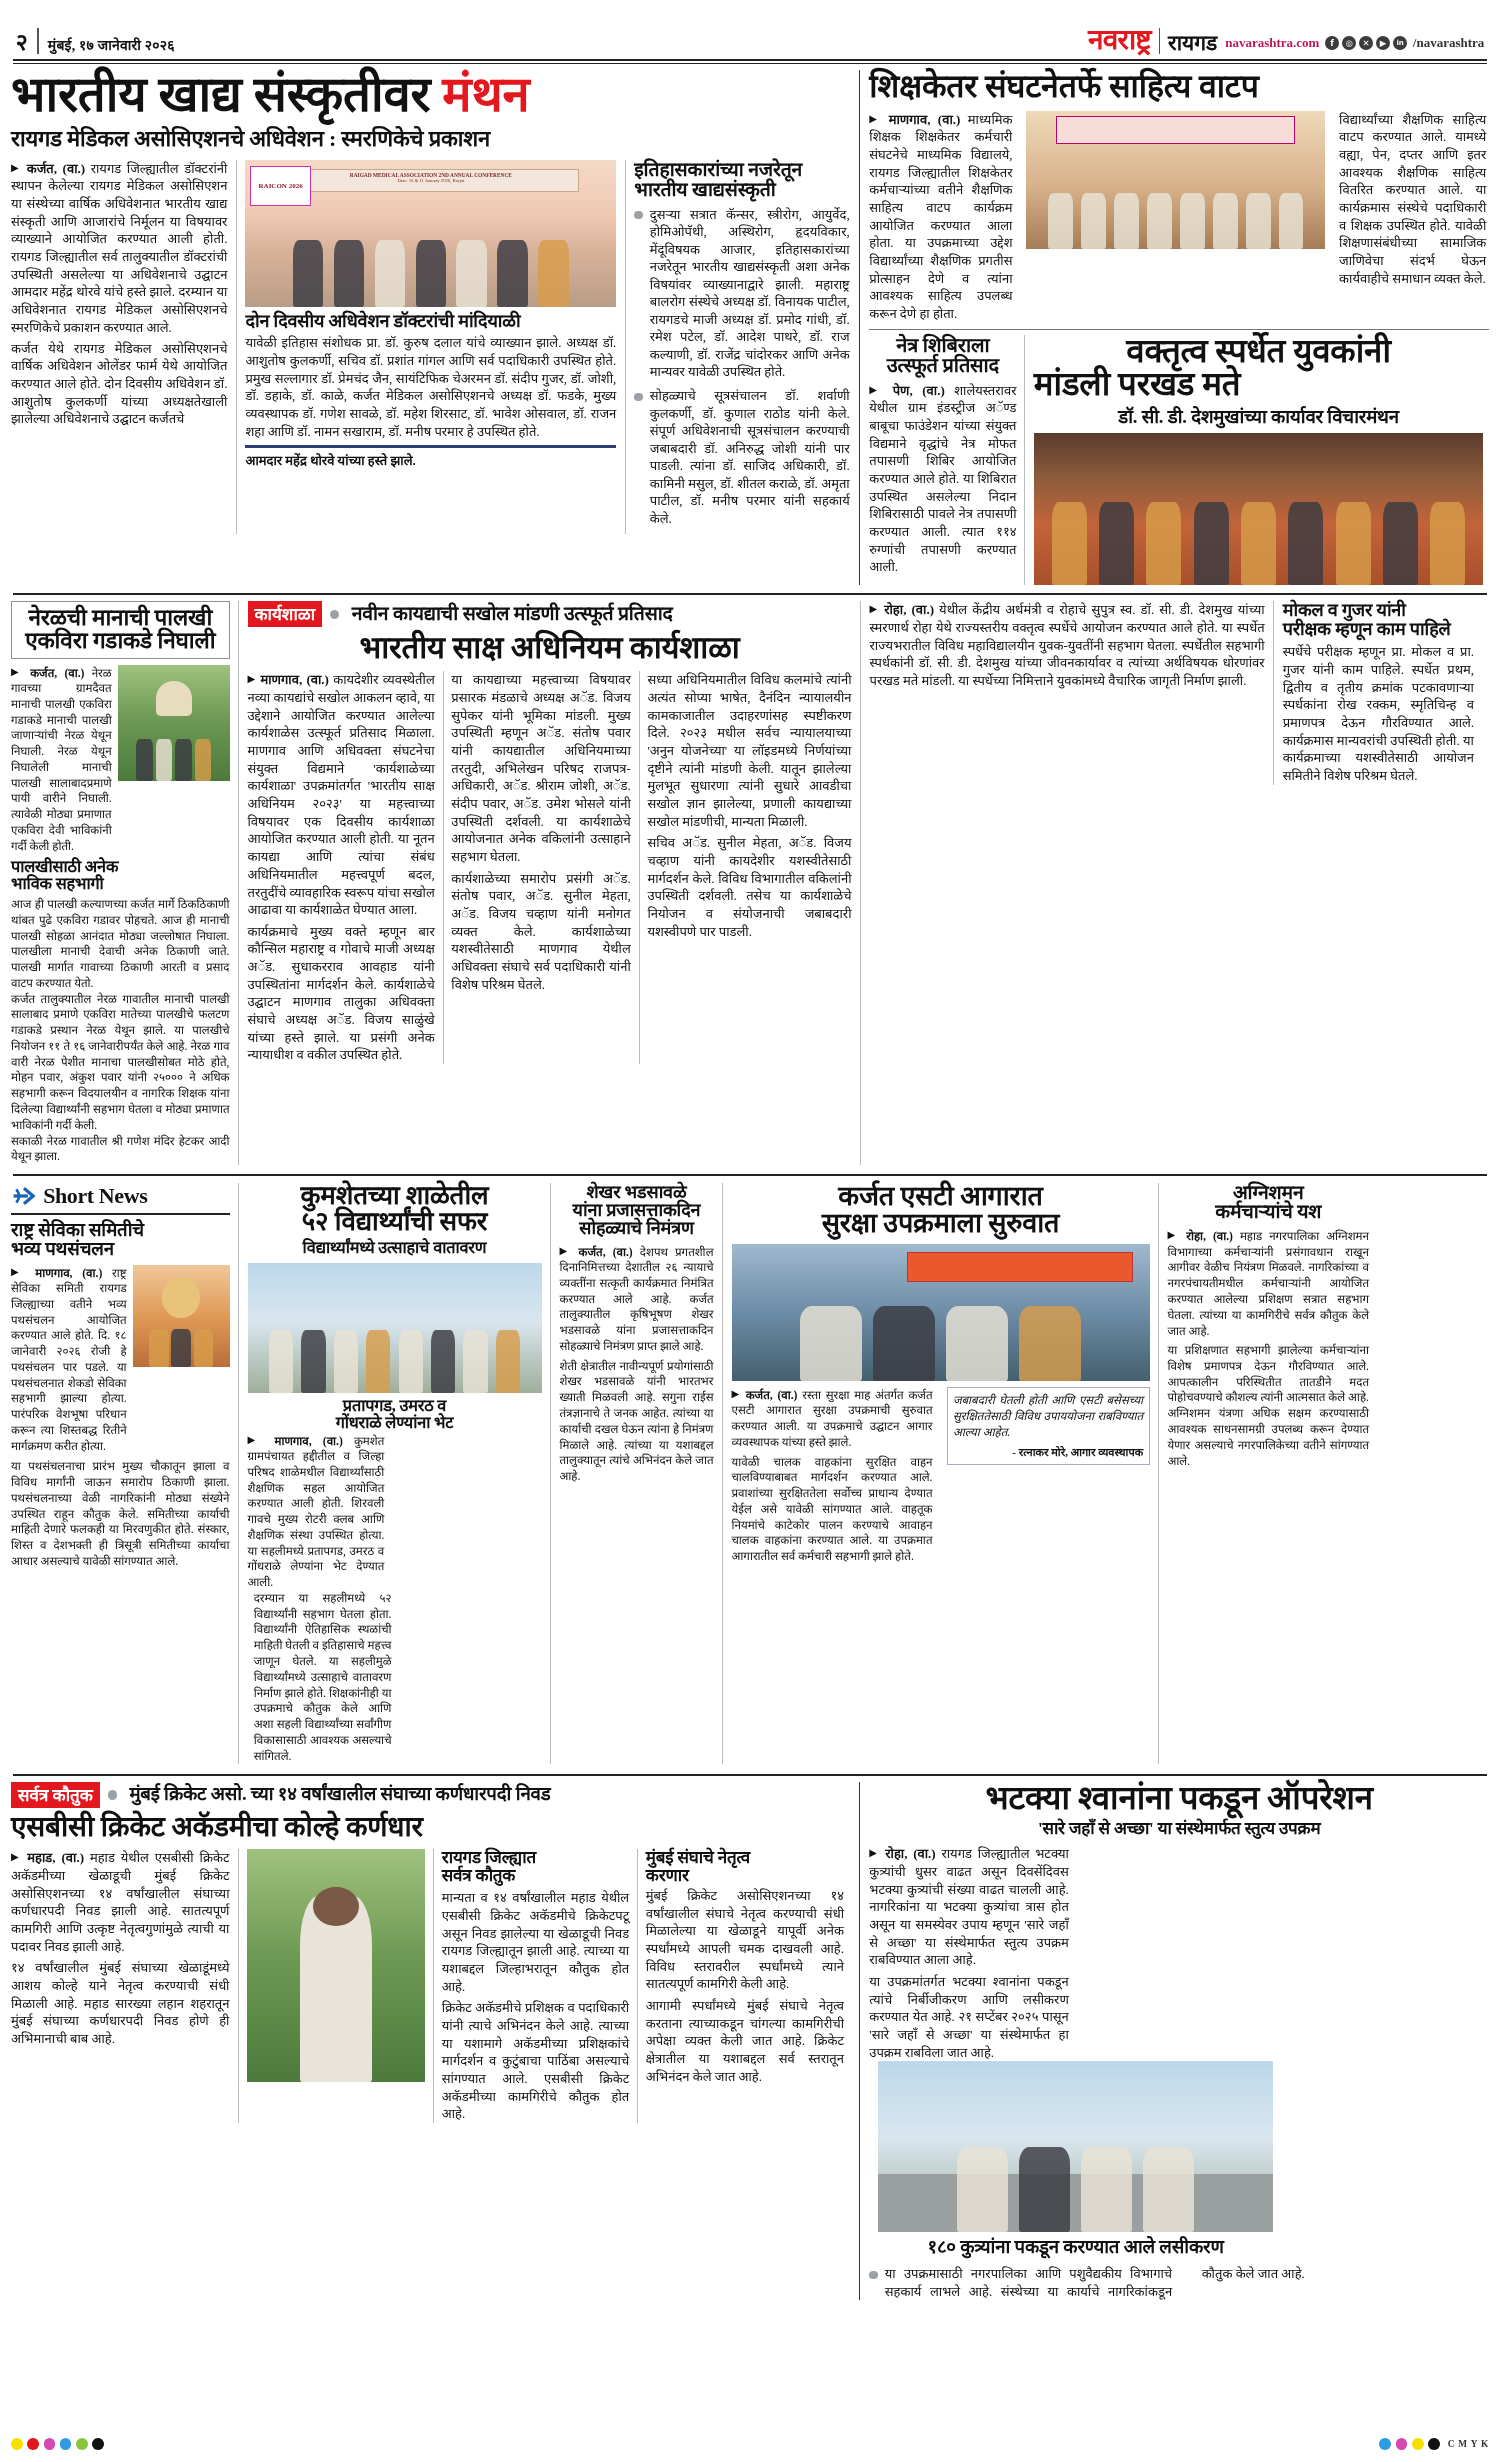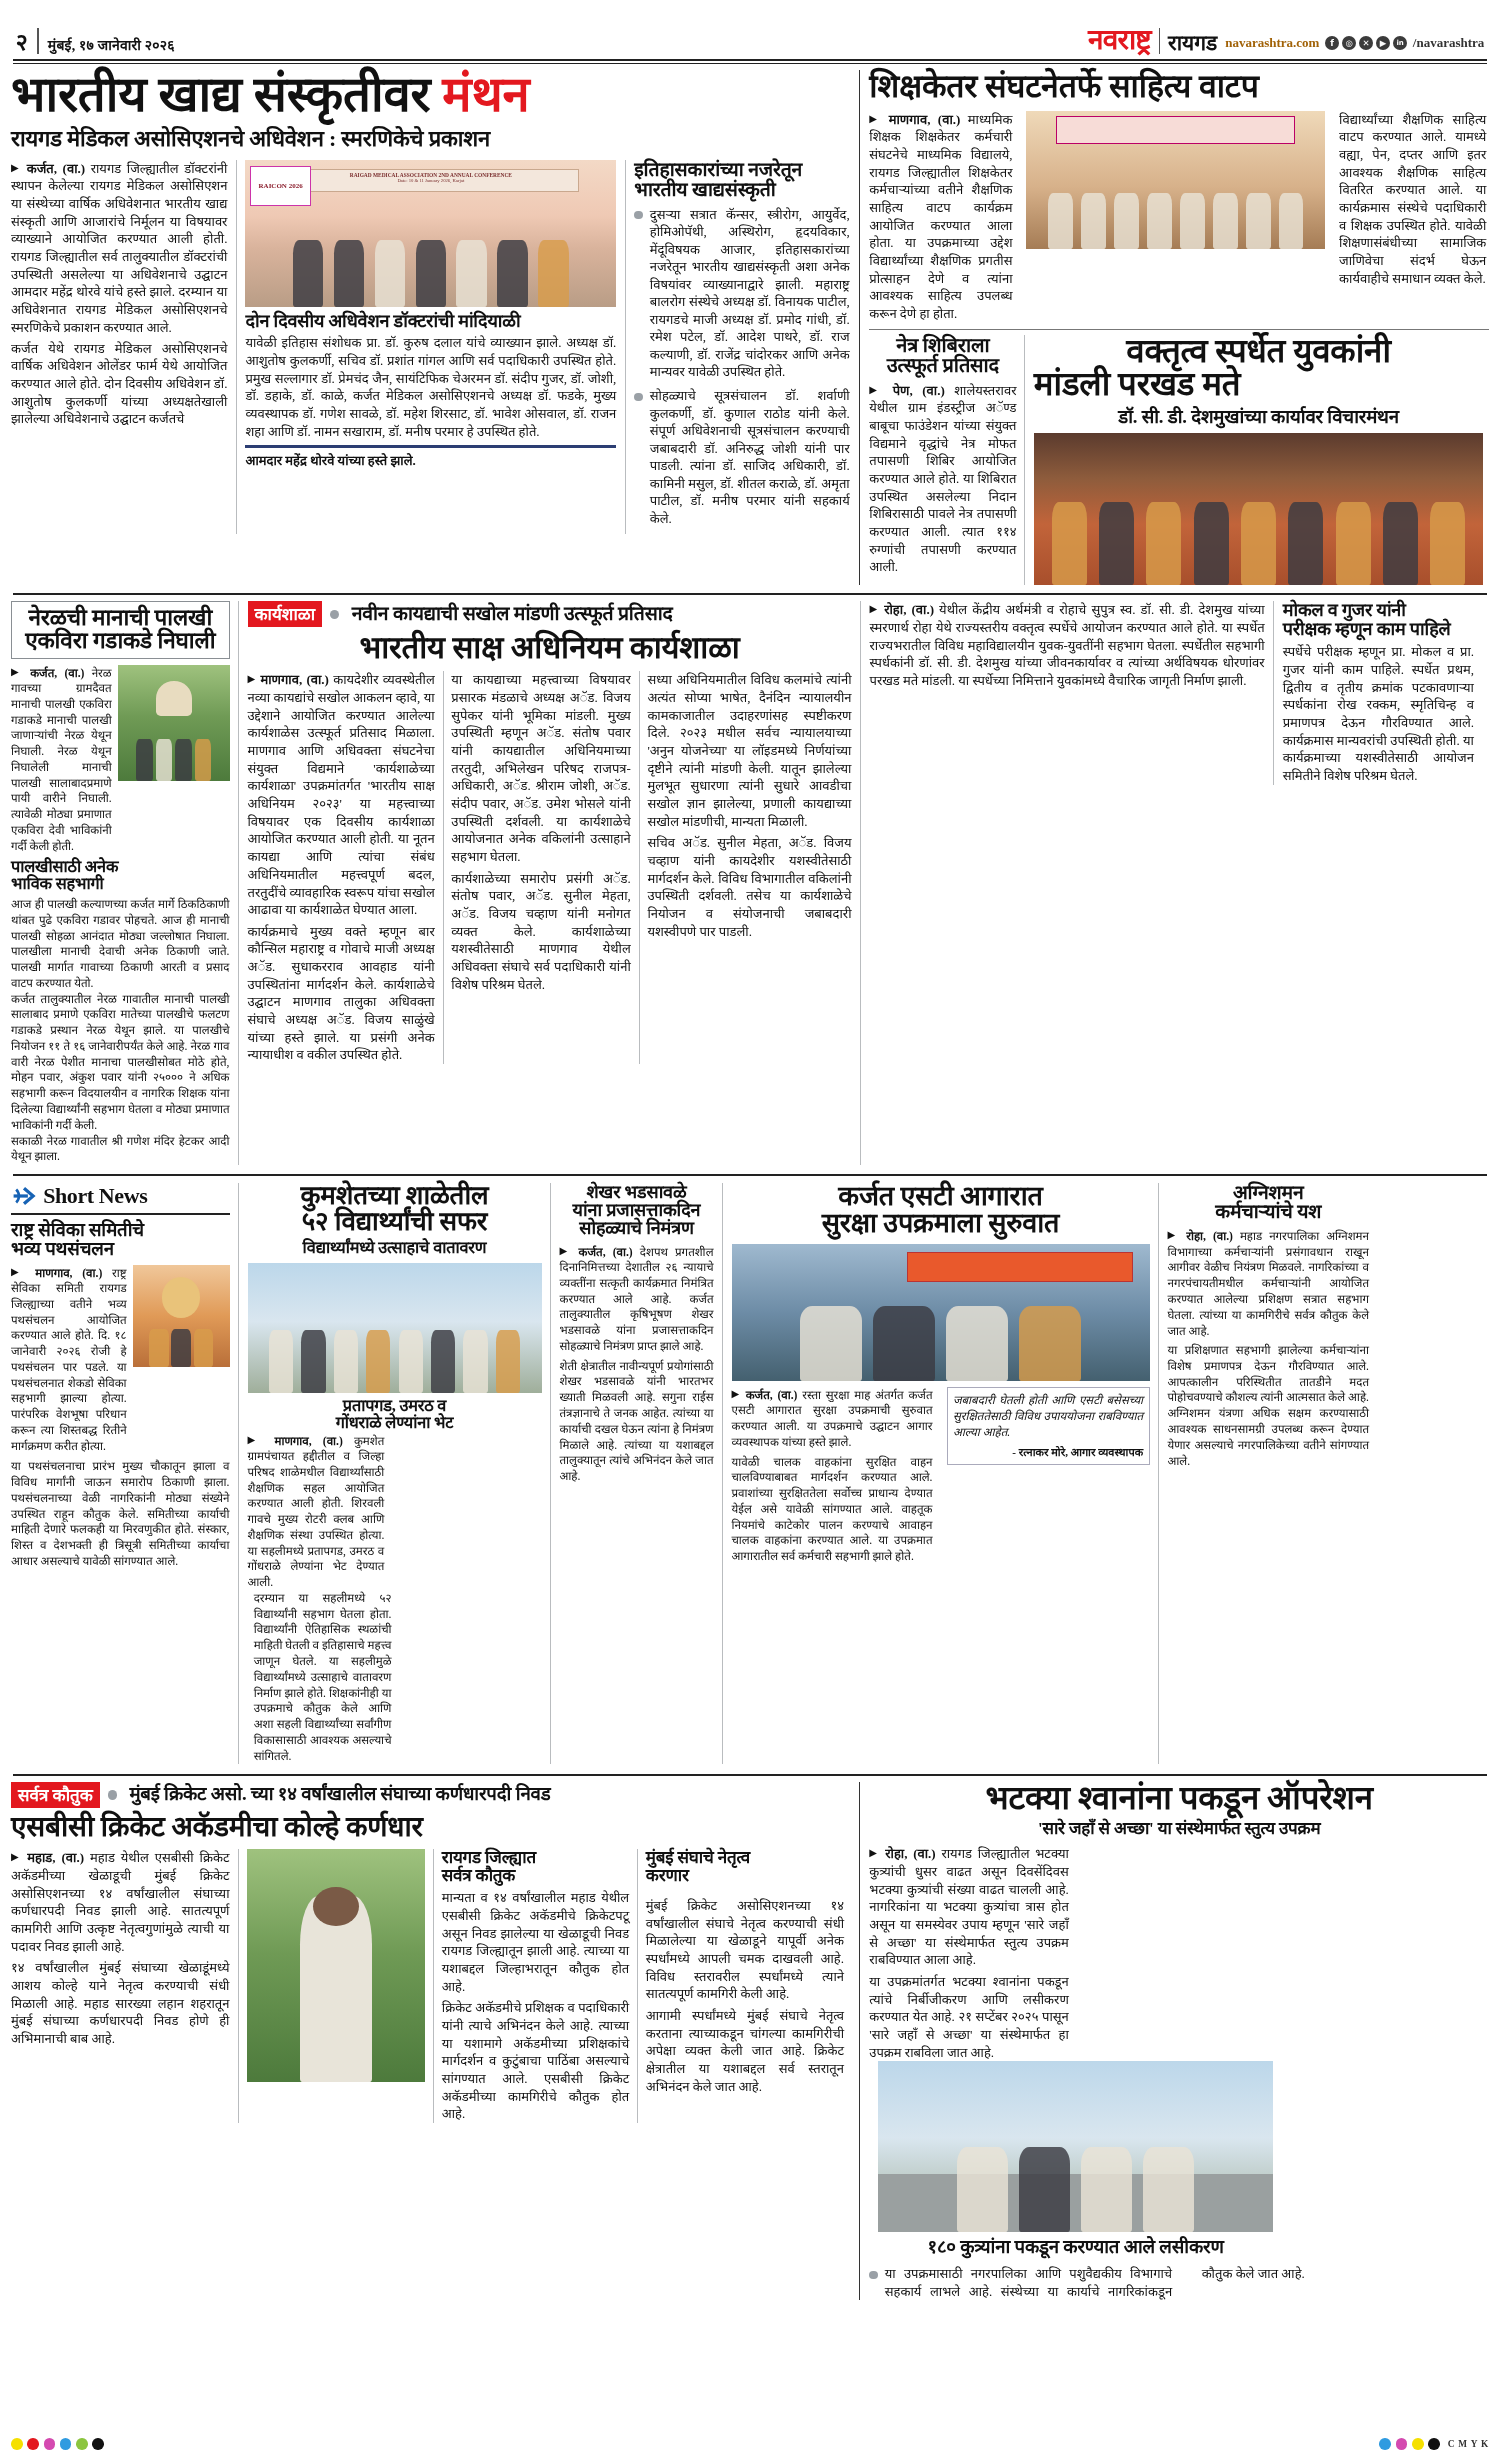--- a/index.html
+++ b/index.html
@@ -17,21 +17,21 @@
   
   .masthead { display:flex; align-items:flex-end; justify-content:space-between; height:43px; padding:0 4.7px; }
   .mh-left { display:flex; align-items:flex-end; gap:9.3px; }
   .pageno { font-size:23px; font-weight:700; line-height:1; font-family:"Liberation Serif",serif; }
   .vbar { width:1.6px; height:26px; background:#555; }
   .dateline { font-size:14px; font-weight:700; letter-spacing:0.2px; }
   .mh-right { display:flex; align-items:flex-end; gap:7.8px; }
   .brand { font-size:28px; font-weight:700; color:#e3181f; letter-spacing:-0.8px; line-height:1; }
   .edition { font-size:21px; font-weight:700; line-height:1; }
   .mh-far { display:flex; align-items:center; gap:5.4px; padding-bottom:3.1px; }
-  .site { font-size:13px; font-weight:700; color:#a16207; }
+  .site { font-size:13px; font-weight:700; color:#be185d; }
   .social { display:flex; gap:2.3px; align-items:center; }
   .sic { width:14.7px; height:14.7px; border-radius:50%; background:#3b3b3b; color:#fff; font-size:8.5px;
          display:flex; align-items:center; justify-content:center; font-weight:700;
          font-family:"DejaVu Sans",sans-serif; }
   .handle { font-size:13px; font-weight:700; color:#333; }
 
   .rule-double { border-top:2.3px solid #222; border-bottom:1.6px solid #222; height:5.4px; margin:4.7px 1.6px 0 1.6px; }
 
   
   .hl { font-weight:700; line-height:1.02; letter-spacing:-0.2px; }
@@ -489,21 +489,21 @@
         <div style="width:203px; padding:0 7.8px;">
           <div class="hl" style="font-size:17px;">रायगड जिल्ह्यात</div>
           <div class="hl" style="font-size:17px;">सर्वत्र कौतुक</div>
           <div class="body-txt" style="margin-top:5.4px;">मान्यता व १४ वर्षांखालील महाड येथील एसबीसी क्रिकेट अकॅडमीचे क्रिकेटपटू असून निवड झालेल्या या खेळाडूची निवड रायगड जिल्ह्यातून झाली आहे. त्याच्या या यशाबद्दल जिल्हाभरातून कौतुक होत आहे.</div>
           <div class="body-txt" style="margin-top:3.9px;">क्रिकेट अकॅडमीचे प्रशिक्षक व पदाधिकारी यांनी त्याचे अभिनंदन केले आहे. त्याच्या या यशामागे अकॅडमीच्या प्रशिक्षकांचे मार्गदर्शन व कुटुंबाचा पाठिंबा असल्याचे सांगण्यात आले. एसबीसी क्रिकेट अकॅडमीच्या कामगिरीचे कौतुक होत आहे.</div>
         </div>
         <div class="vdiv"></div>
         <div style="width:206px; padding-left:7.8px;">
           <div class="hl" style="font-size:17px;">मुंबई संघाचे नेतृत्व</div>
           <div class="hl" style="font-size:17px;">करणार</div>
-          <div class="body-txt" style="margin-top:13px;">मुंबई क्रिकेट असोसिएशनच्या १४ वर्षांखालील संघाचे नेतृत्व करण्याची संधी मिळालेल्या या खेळाडूने यापूर्वी अनेक स्पर्धांमध्ये आपली चमक दाखवली आहे. विविध स्तरावरील स्पर्धांमध्ये त्याने सातत्यपूर्ण कामगिरी केली आहे.</div>
+          <div class="body-txt" style="margin-top:3px;">मुंबई क्रिकेट असोसिएशनच्या १४ वर्षांखालील संघाचे नेतृत्व करण्याची संधी मिळालेल्या या खेळाडूने यापूर्वी अनेक स्पर्धांमध्ये आपली चमक दाखवली आहे. विविध स्तरावरील स्पर्धांमध्ये त्याने सातत्यपूर्ण कामगिरी केली आहे.</div>
           <div class="body-txt" style="margin-top:3.9px;">आगामी स्पर्धांमध्ये मुंबई संघाचे नेतृत्व करताना त्याच्याकडून चांगल्या कामगिरीची अपेक्षा व्यक्त केली जात आहे. क्रिकेट क्षेत्रातील या यशाबद्दल सर्व स्तरातून अभिनंदन केले जात आहे.</div>
         </div>
       </div>
     </div>
 
     <div style="border-left:1.6px solid #333;"></div>
 
     <div style="width:629px; padding-left:9.3px;">
       <div class="hl" style="font-size:33px; text-align:center;">भटक्या श्वानांना पकडून ऑपरेशन</div>
       <div class="hl" style="font-size:17px; text-align:center; margin-top:4.7px;">'सारे जहाँ से अच्छा' या संस्थेमार्फत स्तुत्य उपक्रम</div>

